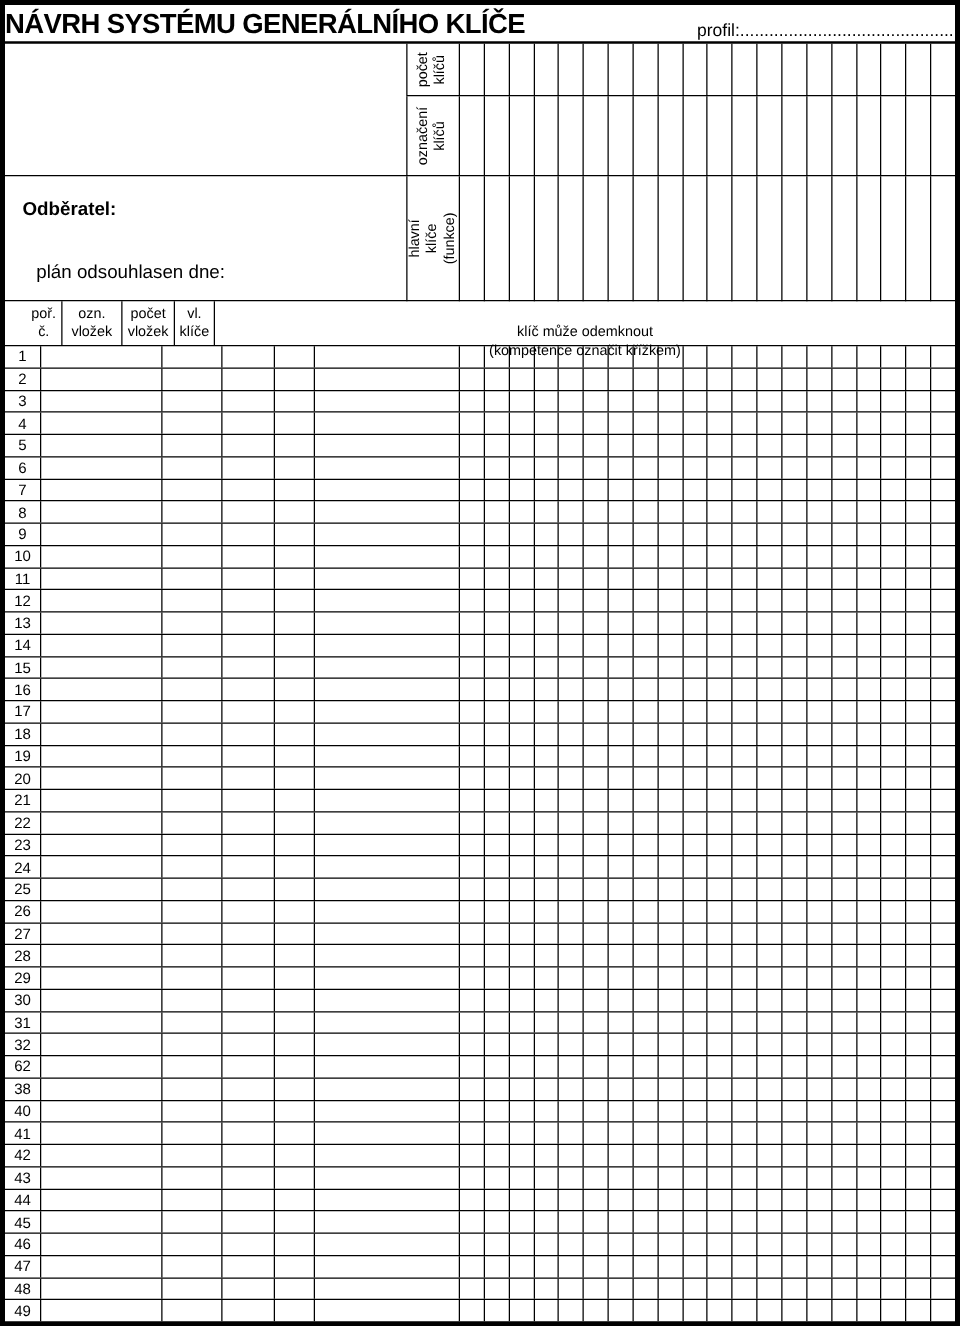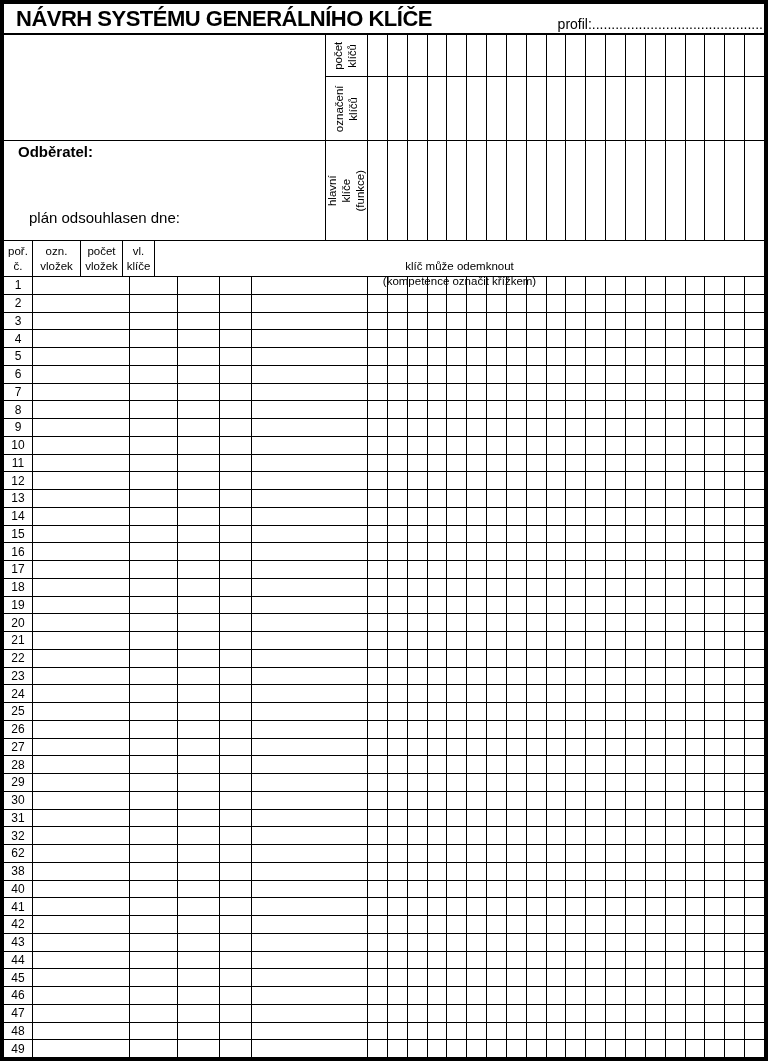--- a/index.html
+++ b/index.html
@@ -15,21 +15,20 @@
   }
 
   
   .title-band {
     height: 31px;
     border-bottom: 2px solid #000;
     display: flex; justify-content: space-between; align-items: center;
     overflow: hidden;
   }
   .form-title {
-    padding-left: 12px;
     font-size: 22px; font-weight: bold; letter-spacing: -0.5px;
     white-space: nowrap;
   }
   .profil-wrap {
     font-size: 14px;
     align-self: flex-end;
     white-space: nowrap;
     padding-right: 1px;
     line-height: 1.3;
     overflow: hidden;
@@ -49,25 +48,25 @@
   .vcol { width:43px; border-left:1px solid #000; border-right:1px solid #000;
           display:flex; align-items:center; justify-content:center; overflow:hidden; }
   .vtext { transform: rotate(-90deg); white-space: pre-line; text-align:center;
            font-size: 11.5px; line-height: 1.2; }
 
   .gcells { flex:1; display:flex; }
   .kc { flex:1; border-right:1px solid #000; }
   .kc:last-child { border-right:none; }
 
   .customer-block { position:absolute; left:14px; top:0; width:300px; height:100%; }
-  .odberatel { position:absolute; top:2px; left:0; font-size:15px; font-weight:bold; }
+  .odberatel { position:absolute; top:18px; left:0; font-size:15px; font-weight:bold; }
   .plan { position:absolute; top:68px; left:11px; font-size:15px; }
 
   
-  .thead { height:36px; border-bottom:1px solid #000; display:flex; }
+  .thead { height:36px; border-bottom:1px solid #000; display:flex;padding-left:17px; }
   .th { border-right:1px solid #000;
         display:flex; align-items:center; justify-content:center;
         text-align:center; white-space:pre-line;
         font-size:11.5px; line-height:1.3; }
   .th:last-child { border-right:none;margin-top:31px; }
 
   .w-num  { width:29px; }
   .w-dver { width:97px; }
   .w-ozn  { width:48px; }
   .w-poc  { width:42px;text-align:center; }

